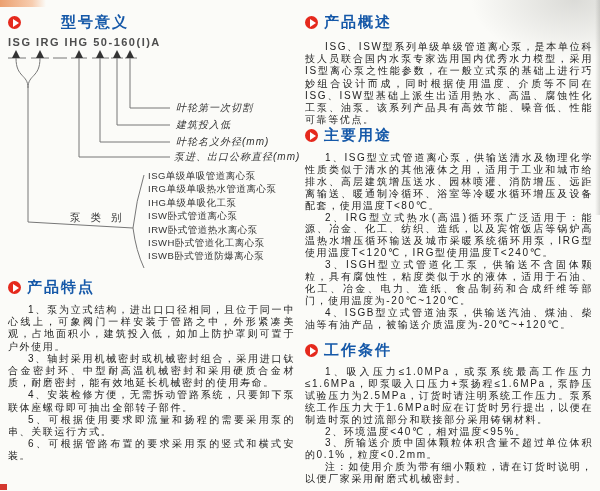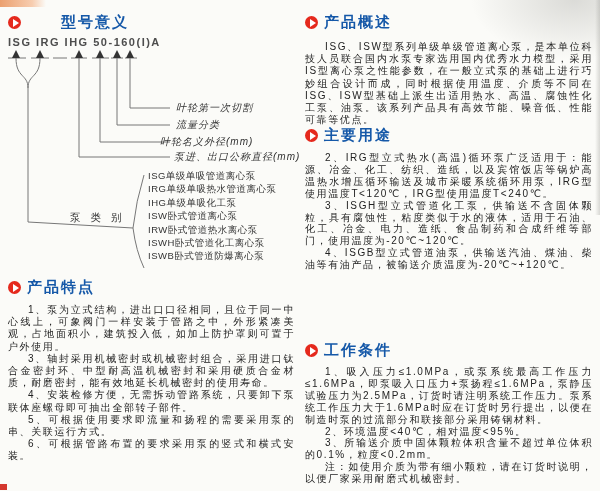--- a/index.html
+++ b/index.html
@@ -87,22 +87,22 @@
           <path d="M16,14 l4,8 h-8 z"></path>
           <path d="M40,14 l4,8 h-8 z"></path>
           <path d="M79,14 l4,8 h-8 z"></path>
           <path d="M100,14 l4,8 h-8 z"></path>
           <path d="M117,14 l4,8 h-8 z"></path>
           <path d="M130,14 l4,8 h-8 z"></path>
         </g>
       </svg>
 
       <span class="dlabel" style="left:176px;top:65px;">叶轮第一次切割</span>
-      <span class="dlabel" style="left:176px;top:82px;">流量分类</span>
-      <span class="dlabel" style="left:160px;top:99px;">叶轮名义外径(mm)</span>
+      <span class="dlabel" style="left:176px;top:82px;">建筑投入低</span>
+      <span class="dlabel" style="left:176px;top:99px;">叶轮名义外径(mm)</span>
       <span class="dlabel" style="left:174px;top:114px;">泵进、出口公称直径(mm)</span>
       <span class="pump-cat">泵类别</span>
 
       <div class="pump-list">
         <div>ISG单级单吸管道离心泵</div>
         <div>IRG单级单吸热水管道离心泵</div>
         <div>IHG单级单吸化工泵</div>
         <div>ISW卧式管道离心泵</div>
         <div>IRW卧式管道热水离心泵</div>
         <div>ISWH卧式管道化工离心泵</div>
@@ -138,20 +138,21 @@
       <p>ISG、ISW型系列单级单级管道离心泵，是本单位科技人员联合国内水泵专家选用国内优秀水力模型，采用IS型离心泵之性能参数，在一般立式泵的基础上进行巧妙组合设计而成，同时根据使用温度、介质等不同在ISG、ISW型基础上派生出适用热水、高温、腐蚀性化工泵、油泵。该系列产品具有高效节能、噪音低、性能可靠等优点。</p>
     </div>
 
     <div class="sec-head" style="left:0;top:126px;">
       <span class="bullet">
           <span class="tri"></span>
         </span>
       <span class="htxt">主要用途</span>
     </div>
     <div class="body-text" style="left:0;top:146px;width:288px;line-height:11.9px;">
+      <p>1、ISG型立式管道离心泵，供输送清水及物理化学性质类似于清水的其他液体之用，适用于工业和城市给排水、高层建筑增压送水、园林喷灌、消防增压、远距离输送、暖通制冷循环、浴室等冷暖水循环增压及设备配套，使用温度T&lt;80℃。</p>
       <p>2、IRG型立式热水(高温)循环泵广泛适用于：能源、冶金、化工、纺织、造纸，以及宾馆饭店等锅炉高温热水增压循环输送及城市采暖系统循环用泵，IRG型使用温度T&lt;120℃，IRG型使用温度T&lt;240℃。</p>
       <p>3、ISGH型立式管道化工泵，供输送不含固体颗粒，具有腐蚀性，粘度类似于水的液体，适用于石油、化工、冶金、电力、造纸、食品制药和合成纤维等部门，使用温度为-20℃~120℃。</p>
       <p>4、ISGB型立式管道油泵，供输送汽油、煤油、柴油等有油产品，被输送介质温度为-20℃~+120℃。</p>
     </div>
 
     <div class="sec-head" style="left:0;top:341px;">
       <span class="bullet">
           <span class="tri"></span>
         </span>
       <span class="htxt">工作条件</span>

